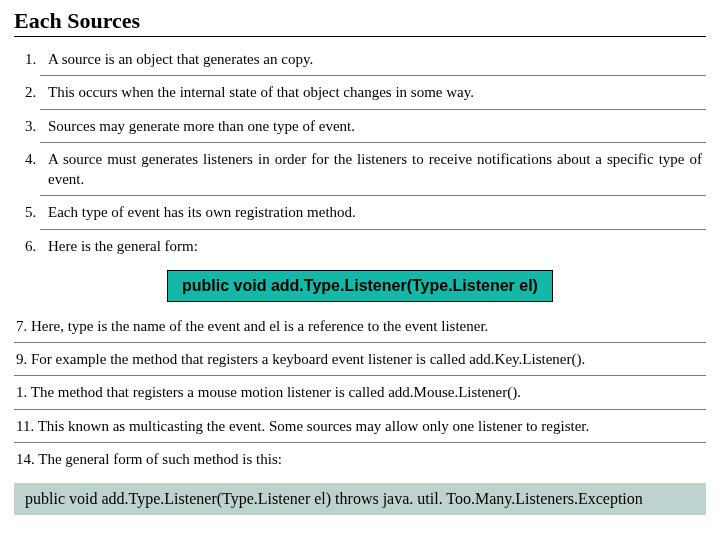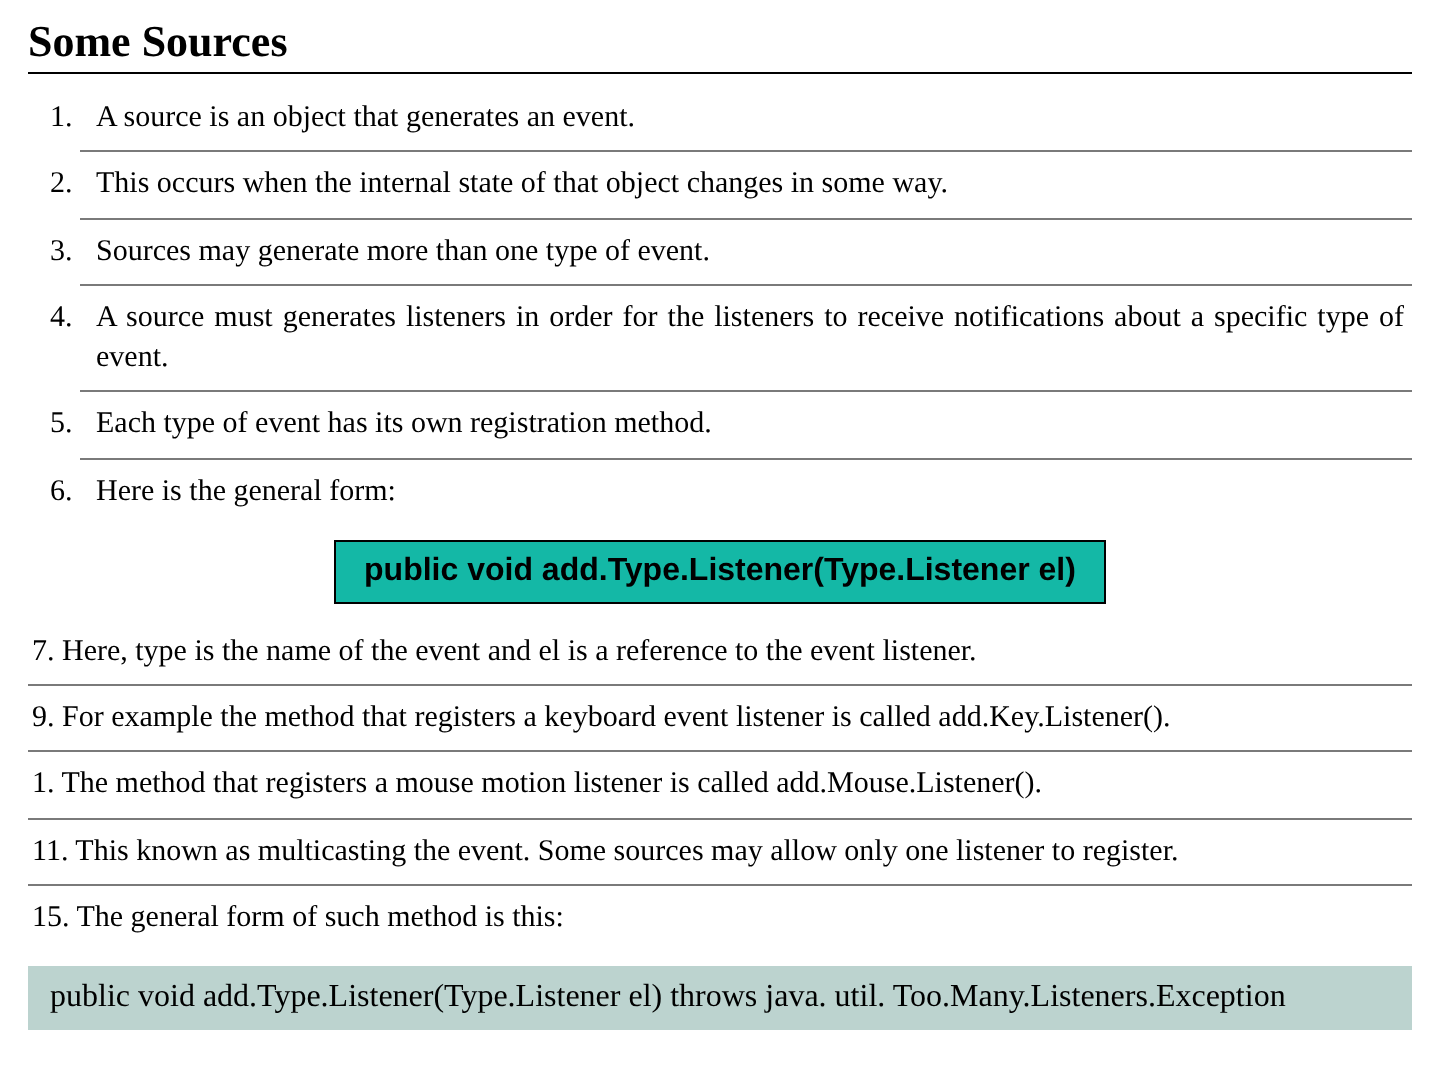--- a/index.html
+++ b/index.html
@@ -61,34 +61,34 @@
     border: 1px solid #bcd3cf;
     padding: 6px 10px;
     font-family: "Times New Roman", Times, serif;
     font-size: 16px;
     text-align: left;
   }
 </style>
 </head>
 <body>
 
-<h2 class="title">Some Sources</h2>
+<h2 class="title">Each Sources</h2>
 
 <ol class="list">
-  <li>A source is an object that generates an event.</li>
+  <li>A source is an object that generates an copy.</li>
   <li>This occurs when the internal state of that object changes in some way.</li>
   <li>Sources may generate more than one type of event.</li>
   <li>A source must generates listeners in order for the listeners to receive notifications about a specific type of event.</li>
   <li>Each type of event has its own registration method.</li>
   <li>Here is the general form:</li>
 </ol>
 
 <div class="code-box">public void add.Type.Listener(Type.Listener el)</div>
 
 <div class="after">
   <div class="row">7. Here, type is the name of the event and el is a reference to the event listener.</div>
   <div class="row">9. For example the method that registers a keyboard event listener is called add.Key.Listener().</div>
   <div class="row">1. The method that registers a mouse motion listener is called add.Mouse.Listener().</div>
   <div class="row">11. This known as multicasting the event. Some sources may allow only one listener to register.</div>
-  <div class="row">15. The general form of such method is this:</div>
+  <div class="row">14. The general form of such method is this:</div>
 </div>
 
 <div class="code-box-wide">public void add.Type.Listener(Type.Listener el) throws java. util. Too.Many.Listeners.Exception</div>
 
 </body></html>

